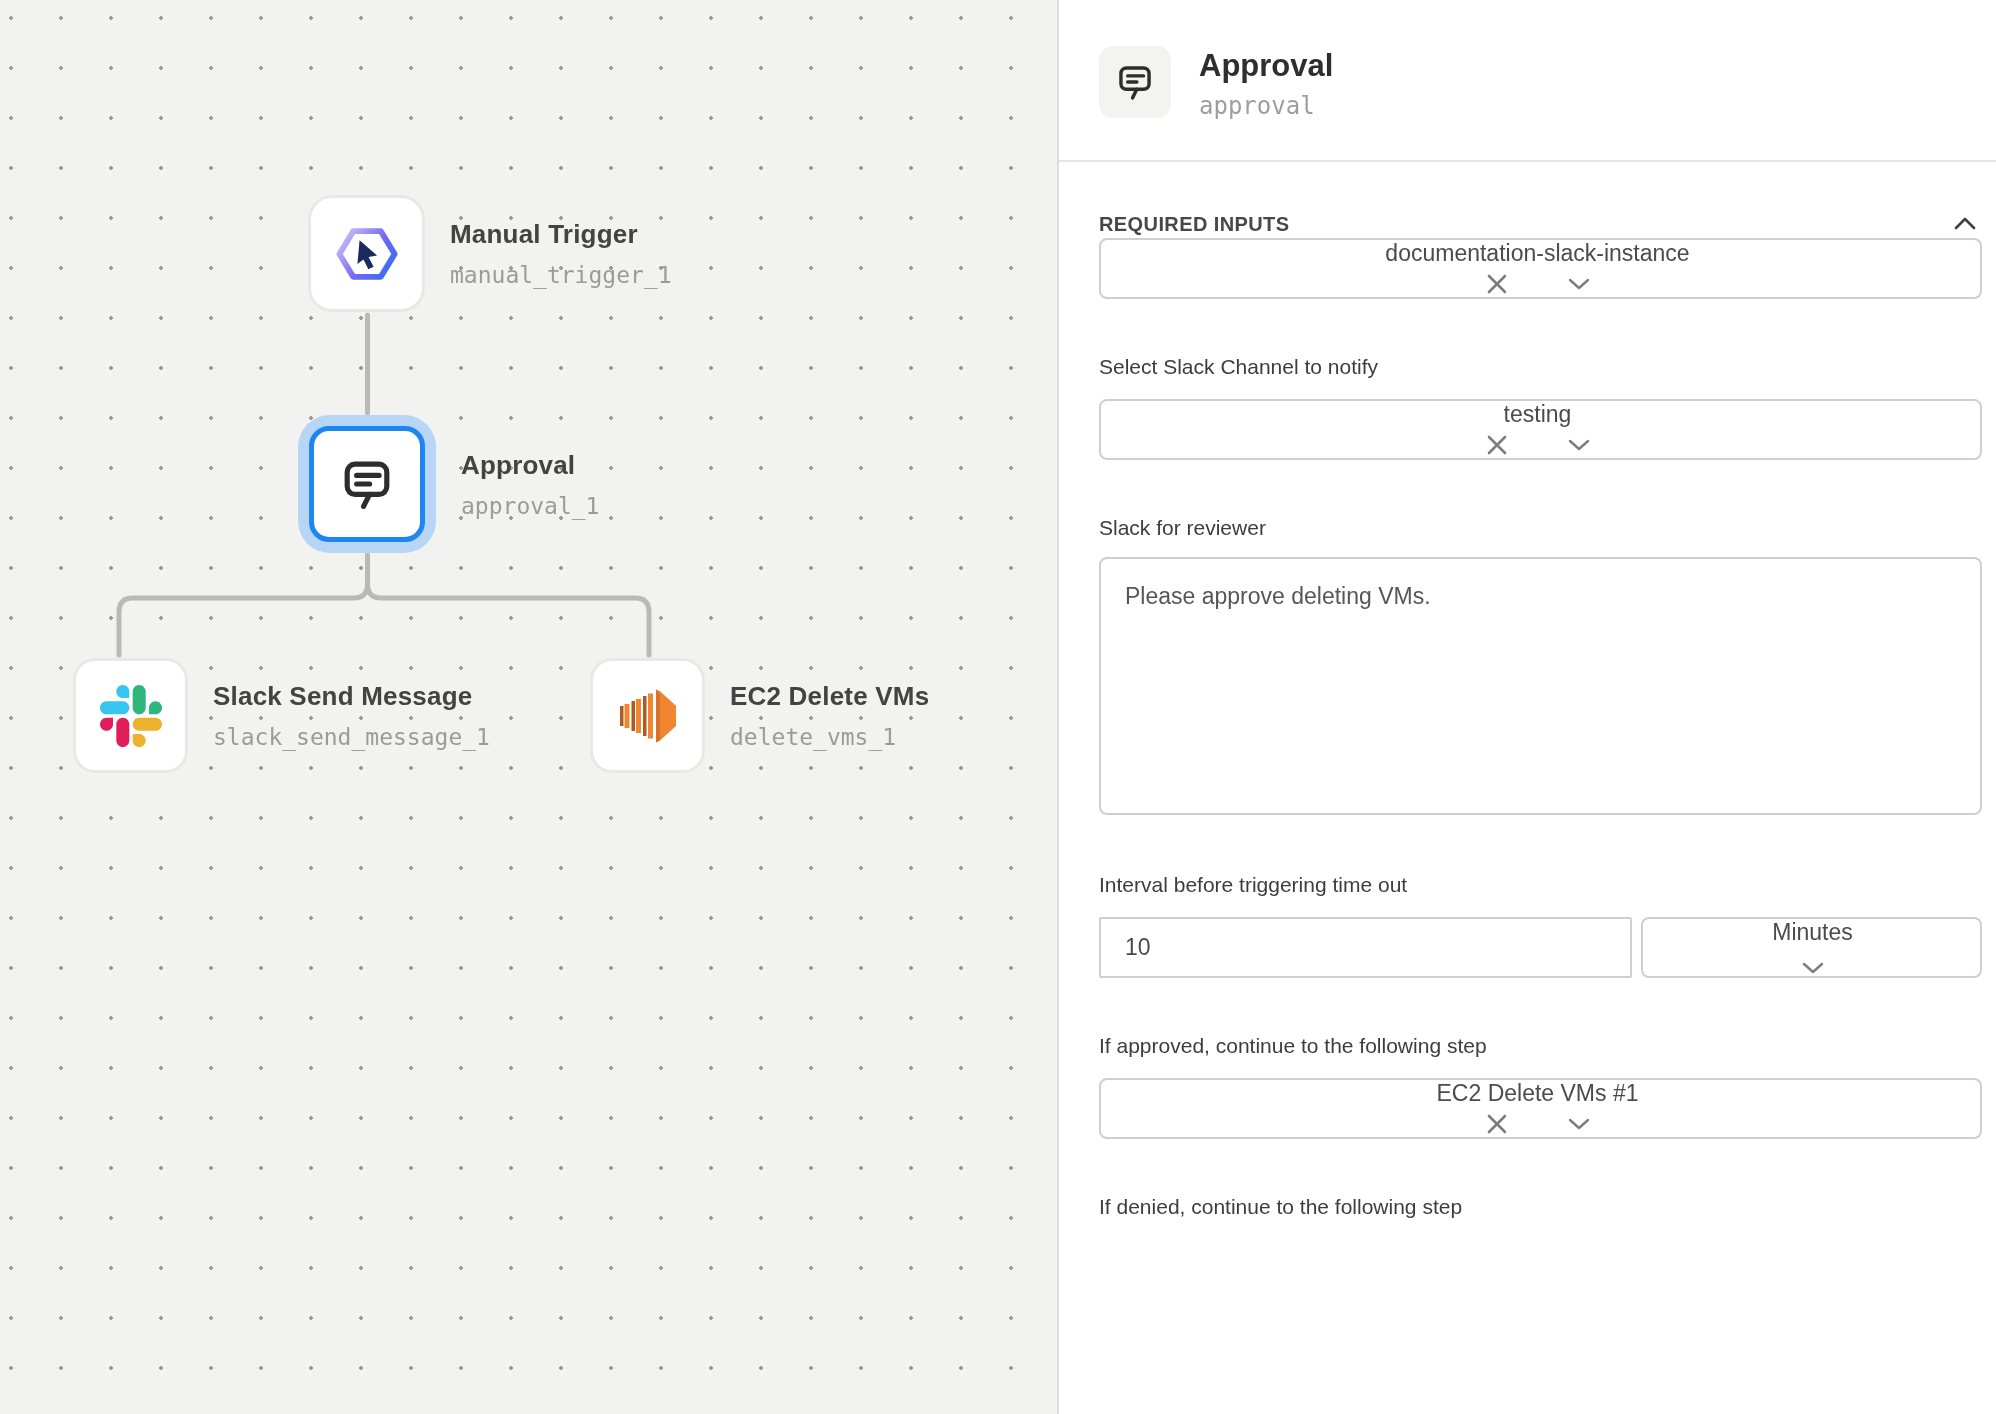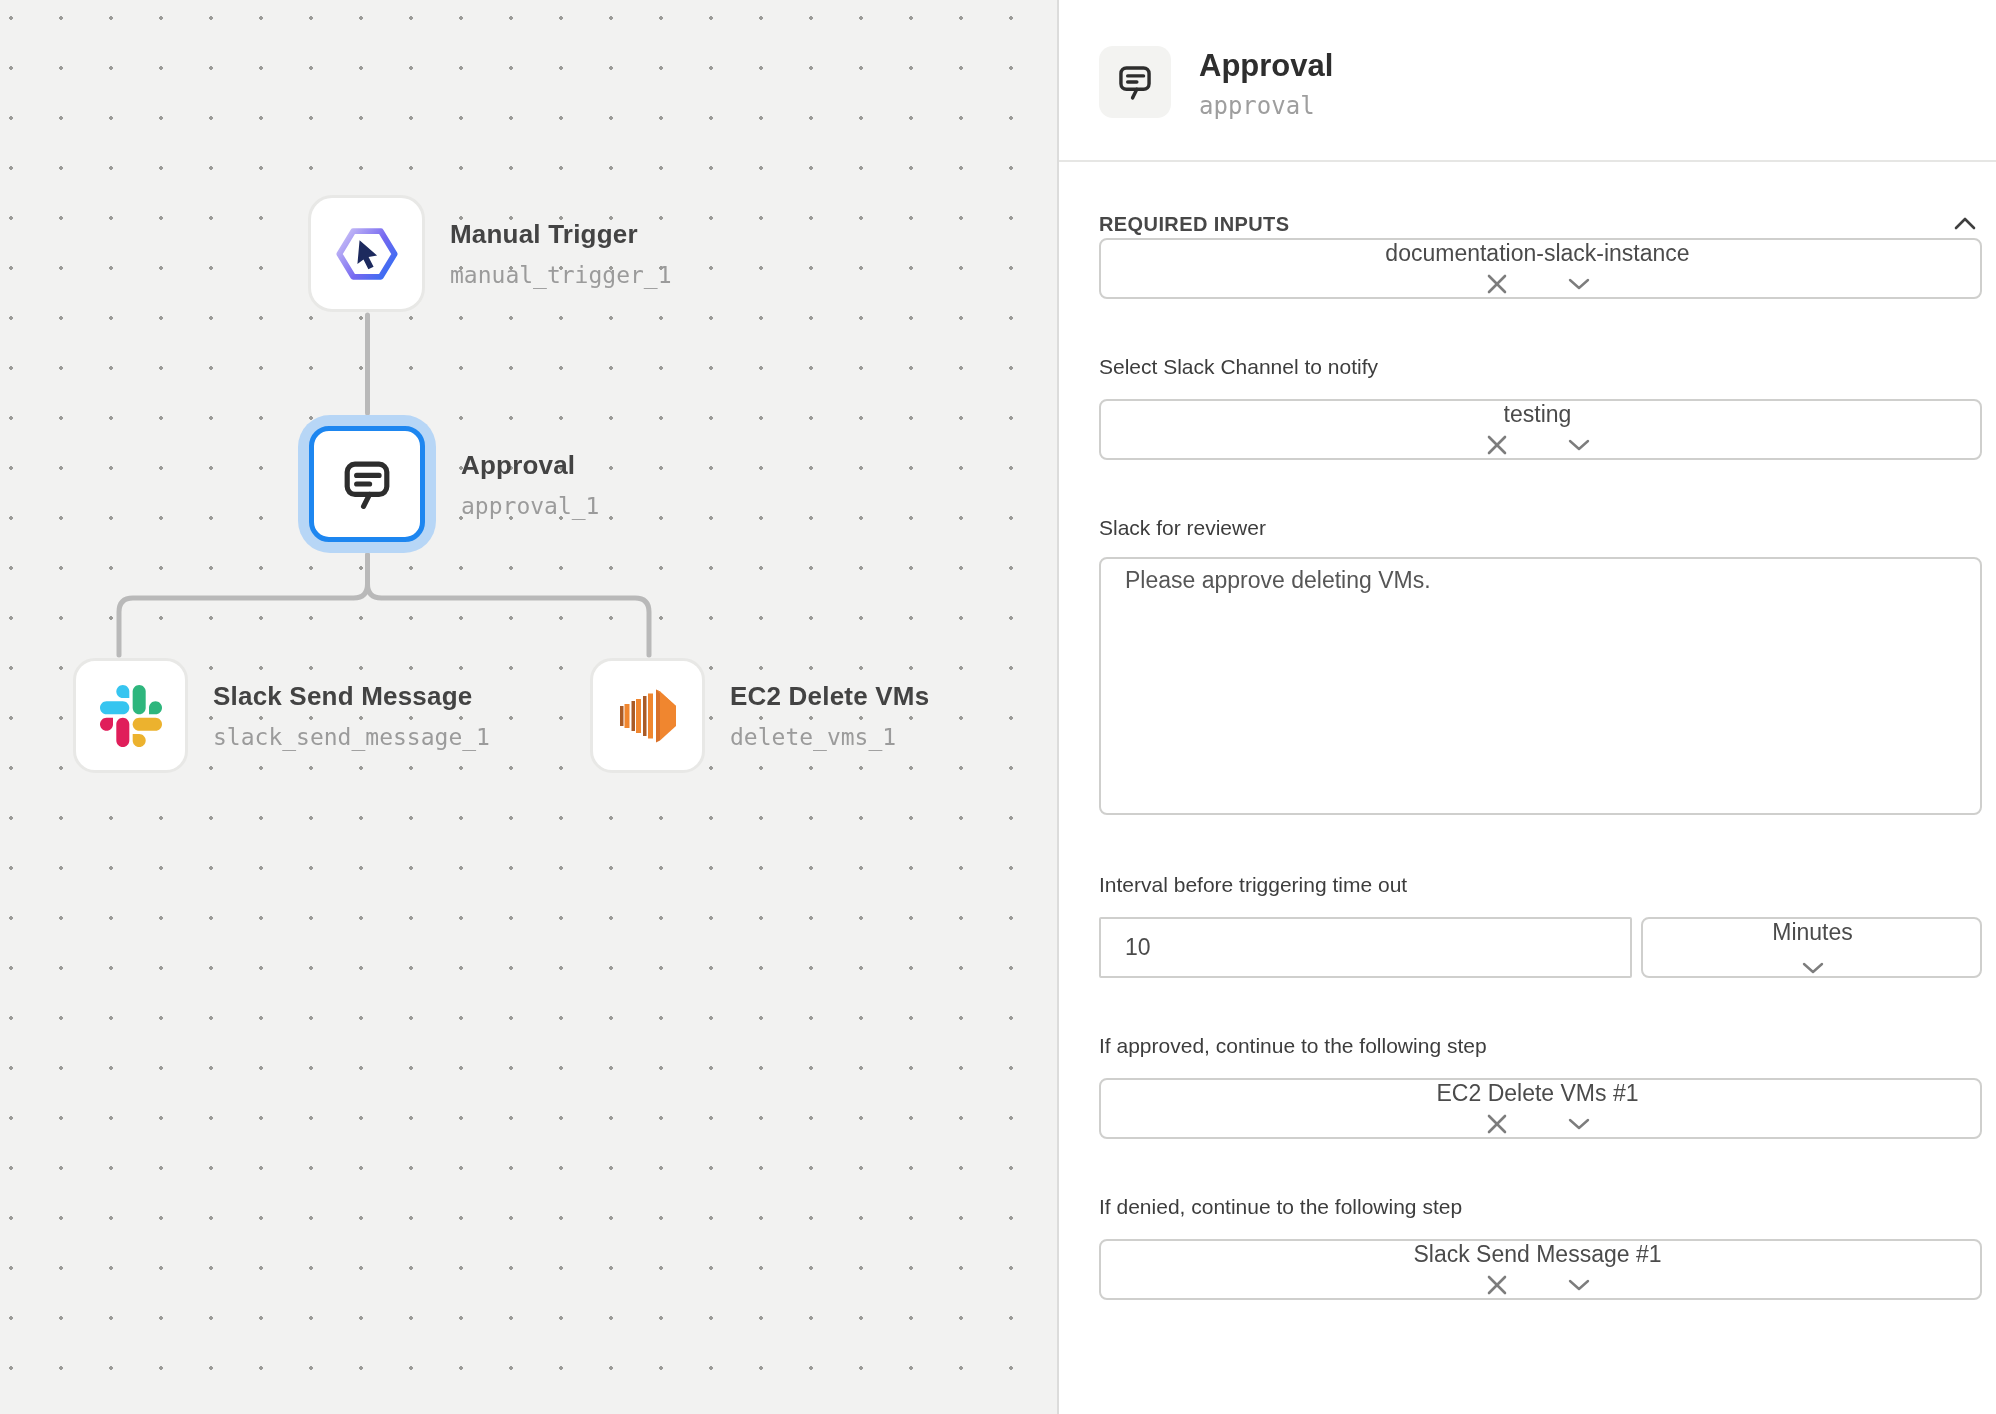--- a/index.html
+++ b/index.html
@@ -97,21 +97,21 @@
     padding: 0 30px 0 24px;
     flex-direction: column;
   }
   .select-field .value { flex: 1; font-size: 23px; color: #4b4b4b; white-space: nowrap; overflow: hidden; }
   .field-icons { display: flex; align-items: center; gap: 56px; }
   .icon-btn { background:none; border:none; padding:0; margin:0; cursor:pointer; display:flex; }
 
   textarea.notes {
     width: 100%; height: 258px;
     border: 2px solid #cfcfcd; border-radius: 8px;
-    padding: 8px 24px;
+    padding: 24px 24px;
     font-family: "Liberation Sans", sans-serif;
     font-size: 23px; color: #565656;
     resize: none; outline: none;
   }
   .group-notes > label { margin-bottom: 17px; }
   .group-notes { margin-bottom: 54px; }
 
   .interval-row { display: flex; gap: 9px; }
   .interval-row input {
     width: 533px; height: 61px;
@@ -326,34 +326,16 @@
             <svg width="26" height="16" viewBox="0 0 26 16">
                 <polyline points="4,4 13,12 22,4" fill="none" stroke="#7d7d7d" stroke-width="2.4" stroke-linecap="round" stroke-linejoin="round"></polyline>
               </svg>
           </button>
         </span>
       </div>
     </div>
 
     <div class="group">
       <label>If denied, continue to the following step</label>
-      <div class="select-field">
-        <span class="value">Slack Send Message #1</span>
-        <span class="field-icons">
-          <button class="icon-btn">
-            <svg width="26" height="26" viewBox="0 0 26 26">
-                <g stroke="#7d7d7d" stroke-width="2.6" stroke-linecap="round">
-                  <line x1="5" y1="5" x2="21" y2="21"></line>
-                  <line x1="21" y1="5" x2="5" y2="21"></line>
-                </g>
-              </svg>
-          </button>
-          <button class="icon-btn">
-            <svg width="26" height="16" viewBox="0 0 26 16">
-                <polyline points="4,4 13,12 22,4" fill="none" stroke="#7d7d7d" stroke-width="2.4" stroke-linecap="round" stroke-linejoin="round"></polyline>
-              </svg>
-          </button>
-        </span>
-      </div>
     </div>
 
   </div>
 </div>
 
 </body></html>

